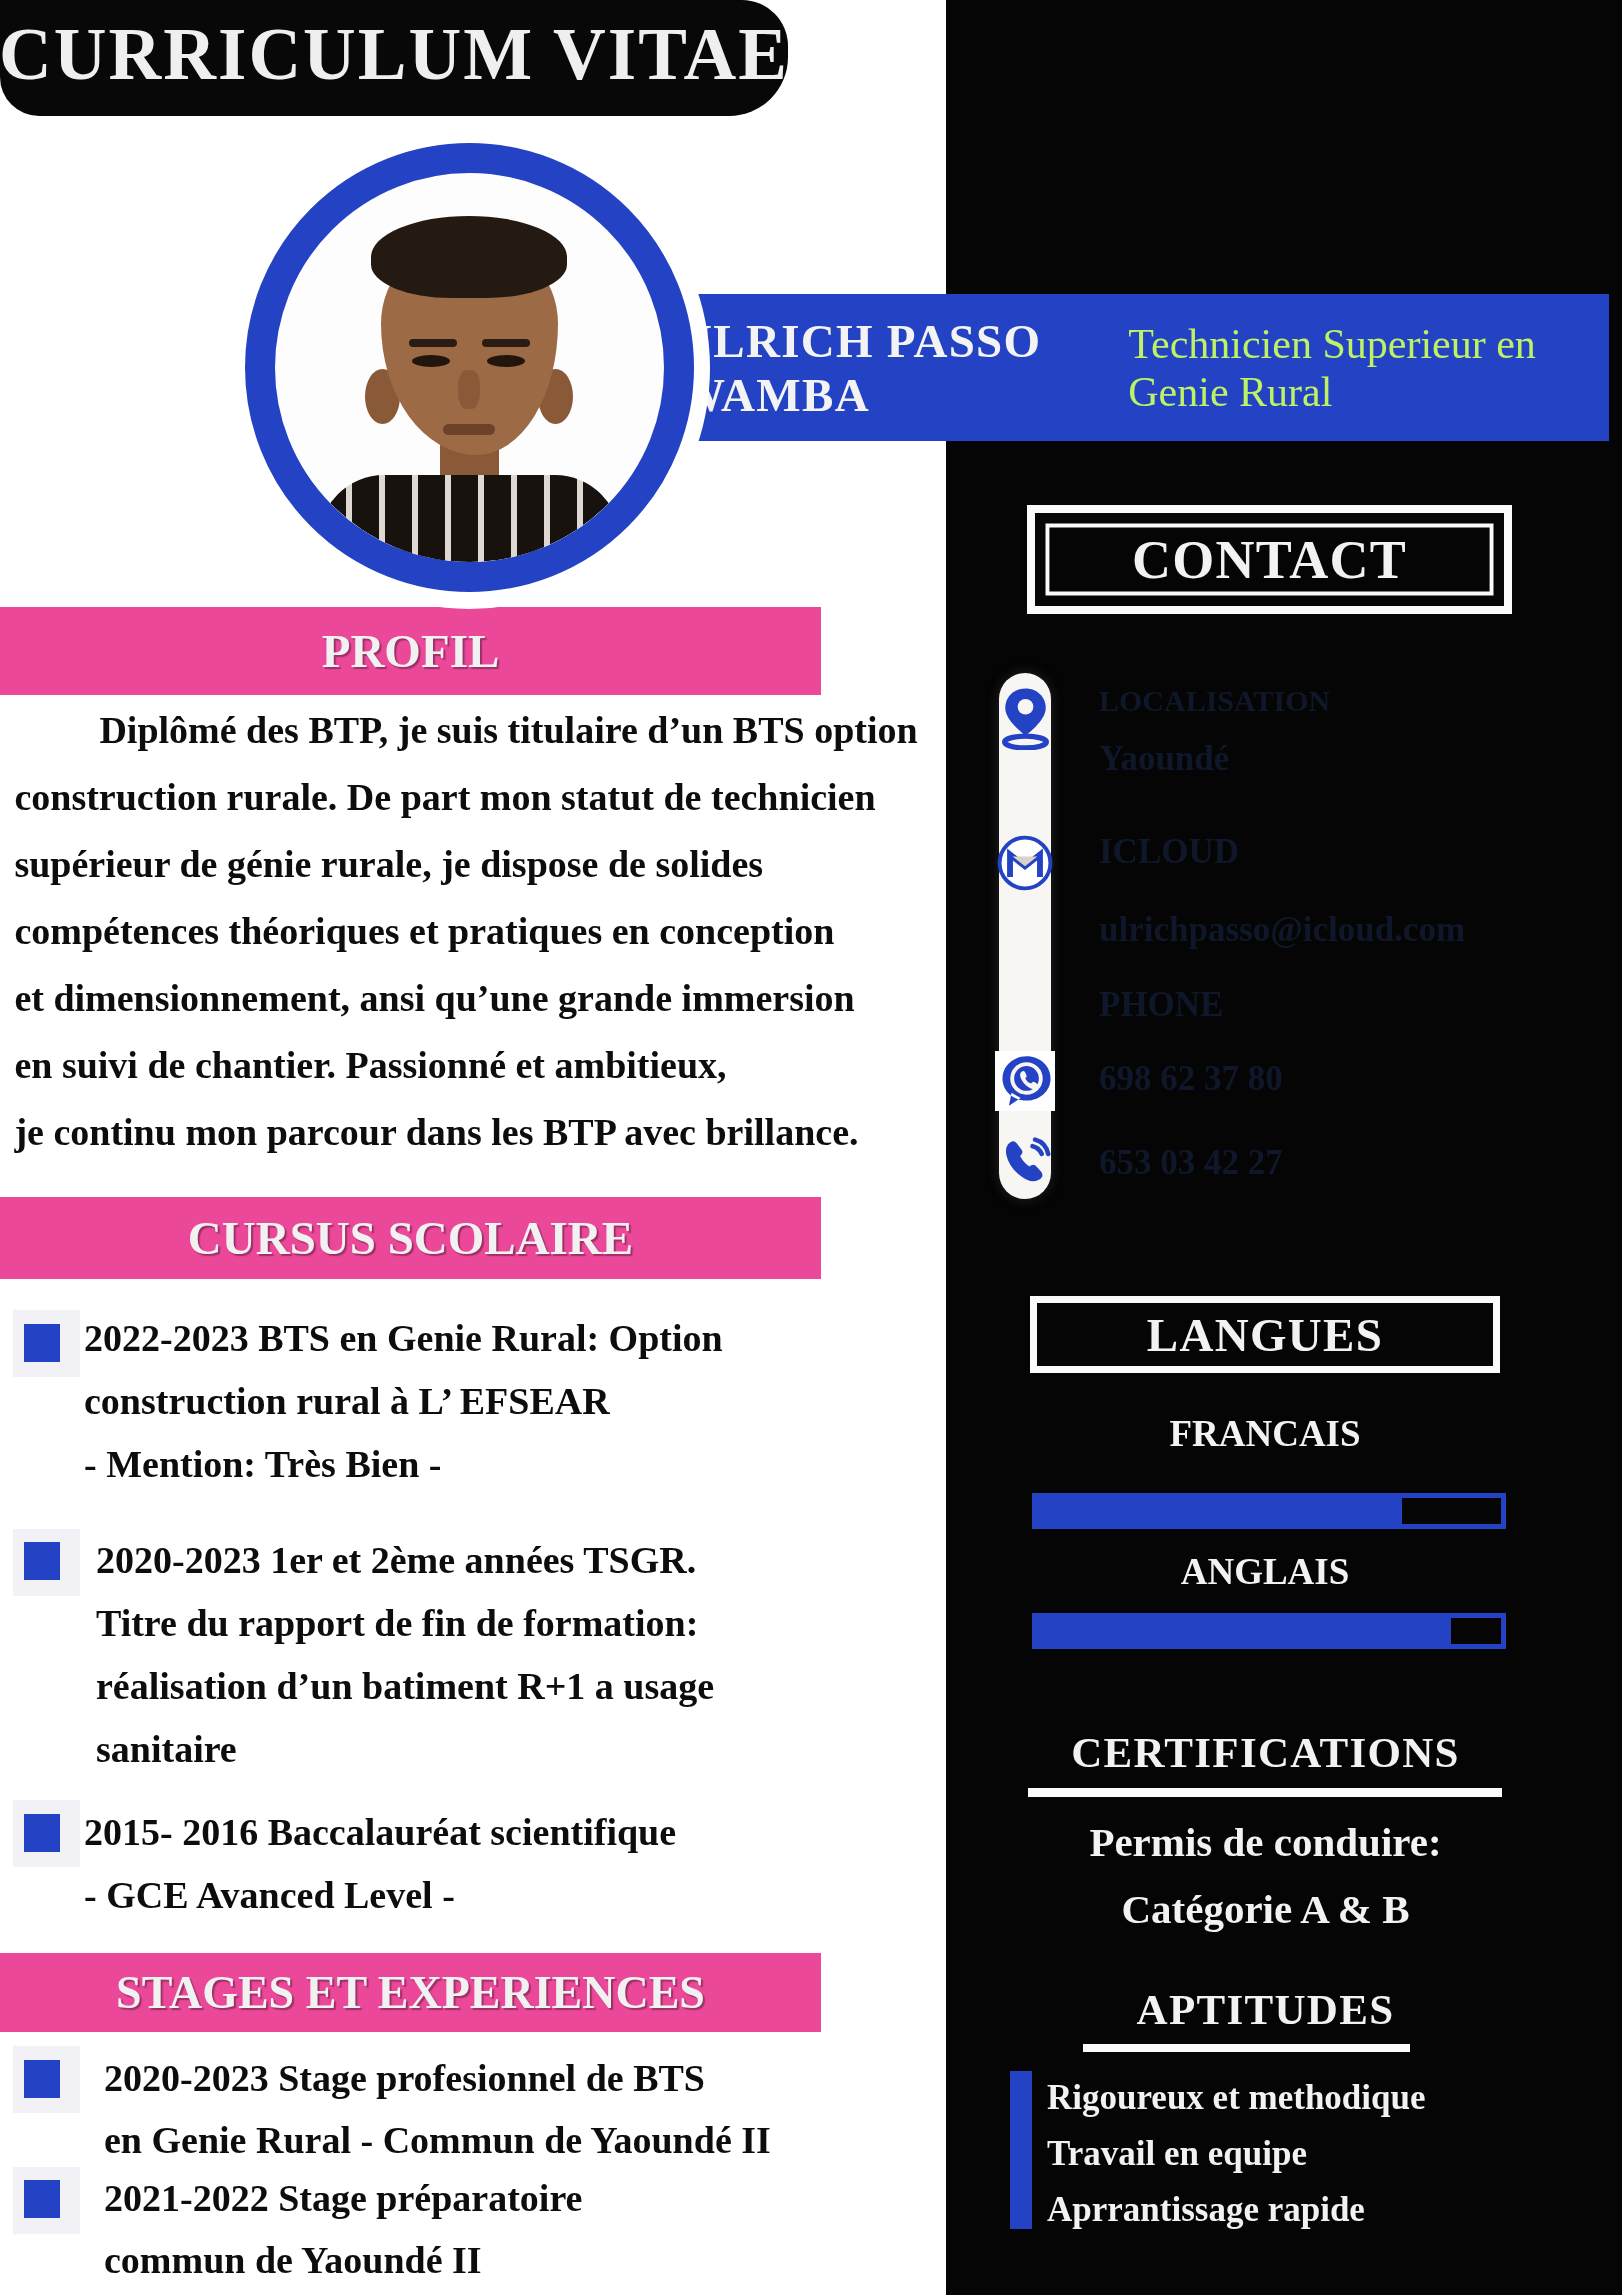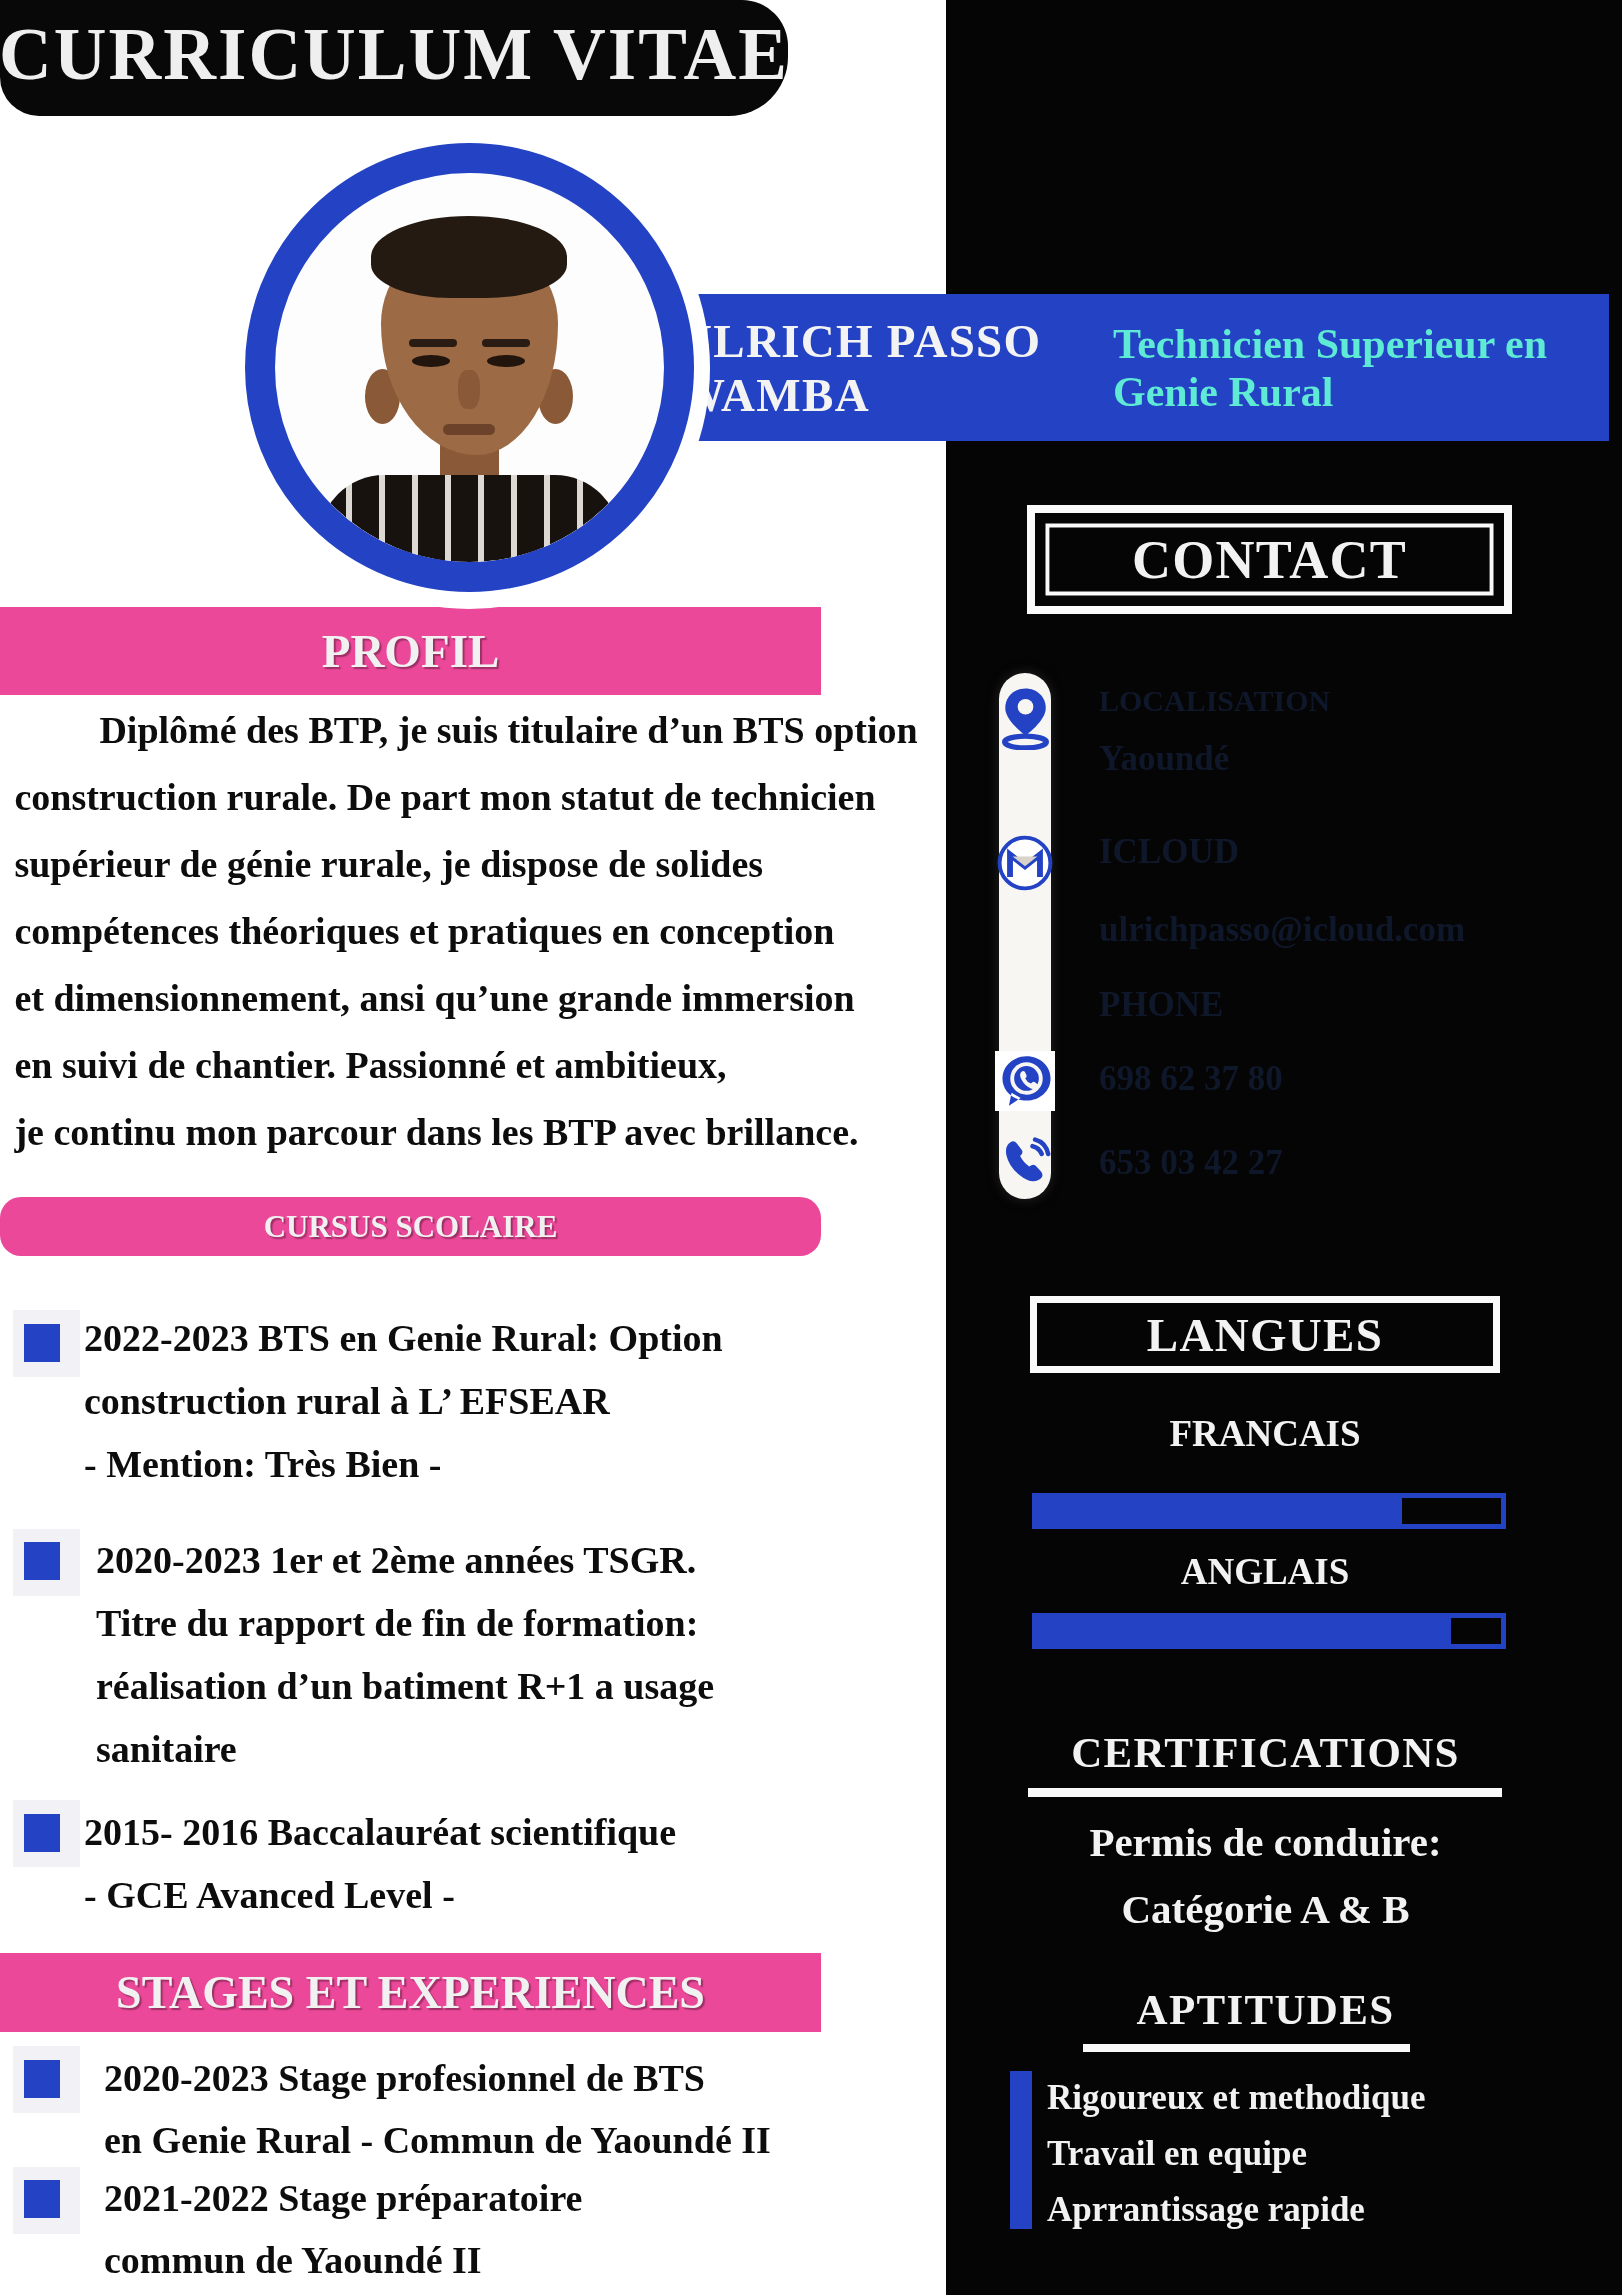--- a/index.html
+++ b/index.html
@@ -23,21 +23,21 @@
   
   .right-panel{left:946px;top:0;width:677px;height:2295px;background:#050505;}
 
   
   .banner{
     left:678px;top:294px;width:931px;height:147px;background:#2443c4;
     display:flex;flex-direction:row;align-items:center;justify-content:center;
     gap:11.8px;z-index:3;
   }
   .banner .name{color:#f3f3f3;font-size:47px;font-weight:bold;letter-spacing:1.3px;}
-  .banner .subtitle{color:#5eead4;font-size:42px;font-weight:bold;}
+  .banner .subtitle{color:#bef264;font-size:42px;font-weight:normal;}
 
   
   .photo-notch{left:228px;top:127px;width:482px;height:482px;border-radius:50%;background:#ffffff;z-index:4;}
   .photo-ring{
     left:245px;top:143px;width:389px;height:389px;border-radius:50%;
     border:30px solid #2443c4;background:#fdfdfd;z-index:5;overflow:hidden;
   }
   .photo-ring .inner{position:absolute;left:0;top:0;width:389px;height:389px;border-radius:50%;overflow:hidden;}
   .p-hair{position:absolute;left:96px;top:43px;width:196px;height:82px;background:#241a12;border-radius:55% 55% 45% 45%;}
   .p-ear{position:absolute;top:196px;width:35px;height:55px;background:#8a5a38;border-radius:50%;}
@@ -136,21 +136,21 @@
 <div class="abs" style="left:14.4px;top:708px;width:923px;">
   <div class="para-line" style="padding-left:85px;">Diplômé des BTP, je suis titulaire d’un BTS option</div>
   <div class="para-line">construction rurale. De part mon statut de technicien</div>
   <div class="para-line">supérieur de génie rurale, je dispose de solides</div>
   <div class="para-line">compétences théoriques et pratiques en conception</div>
   <div class="para-line">et dimensionnement, ansi qu’une grande immersion</div>
   <div class="para-line">en suivi de chantier. Passionné et ambitieux,</div>
   <div class="para-line">je continu mon parcour dans les BTP avec brillance.</div>
 </div>
 
-<div class="abs sec-bar" style="top:1197px;height:59px;font-size:31px;border-radius:21px;">
+<div class="abs sec-bar" style="top:1197px;height:82px;font-size:47px;">
   <span>CURSUS SCOLAIRE</span>
 </div>
 
 <div class="abs bullet-halo" style="left:13px;top:1310px;"></div>
 <div class="abs bullet" style="left:24px;top:1324px;"></div>
 <div class="abs item" style="left:84px;top:1307px;">
   <div>2022-2023 BTS en Genie Rural: Option</div>
   <div>construction rural à L’ EFSEAR</div>
   <div>- Mention: Très Bien -</div>
 </div>

